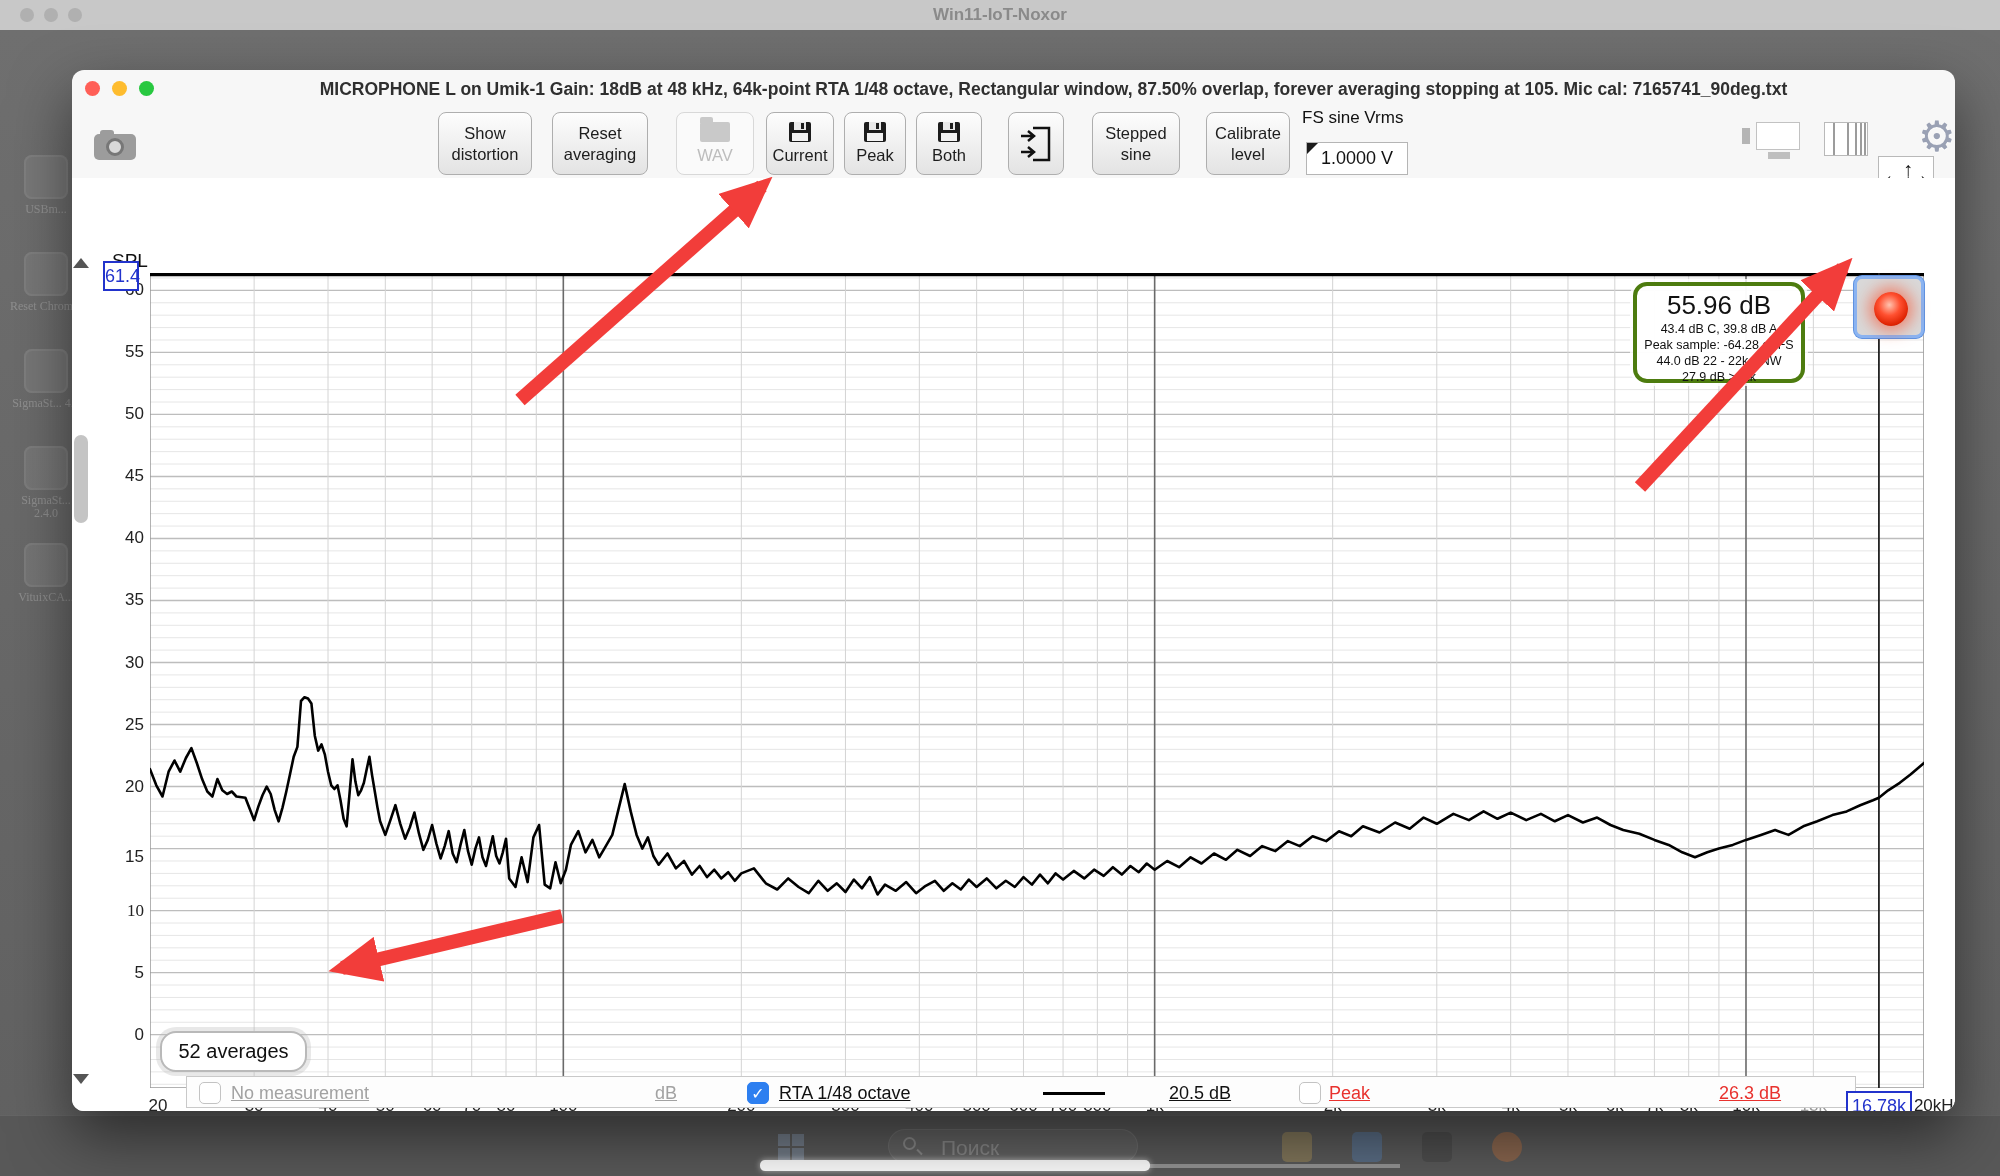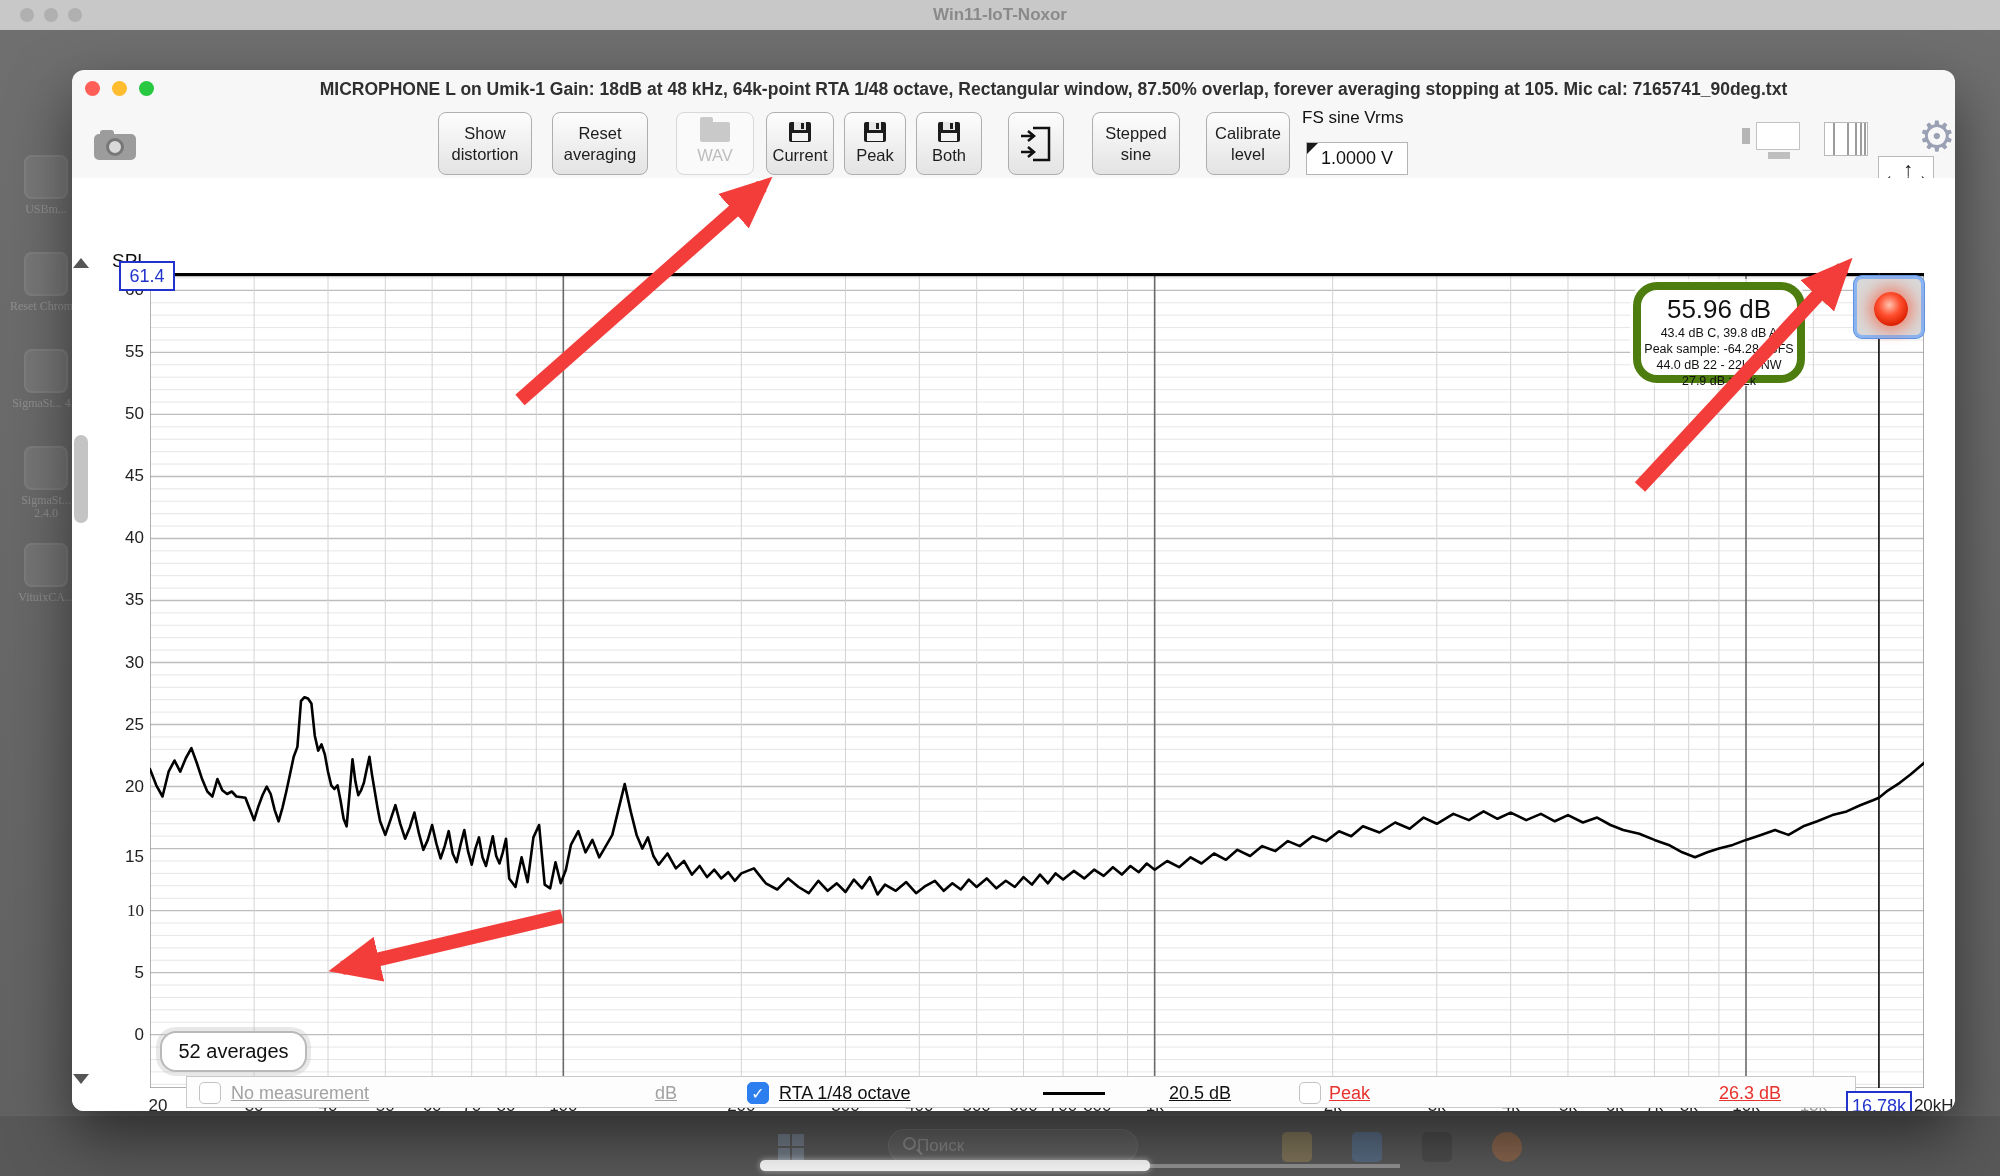--- a/index.html
+++ b/index.html
@@ -18,21 +18,21 @@
   .desk-icon .lbl { font-size:12px; color:#d6d6d6; line-height:1.1;font-family:Liberation Serif, serif; }
 
   
   #taskbar { position:absolute; left:0; bottom:0; width:2000px; height:61px; background:#585858; border-top:1px solid rgba(255,255,255,0.08); }
   #taskbar .tb-inner { opacity:0.35; }
   #win-logo { position:absolute; left:778px; top:18px; width:26px; height:26px; display:grid; grid-template-columns:12px 12px; grid-template-rows:12px 12px; gap:2px; }
   #win-logo div { background:#9fb6d8; }
   #search-pill { position:absolute; left:888px; top:13px; width:250px; height:34px; border-radius:17px; background:rgba(255,255,255,0.14); border:1px solid rgba(255,255,255,0.22); }
   #search-pill .mag { position:absolute; left:14px; top:7px; width:13px; height:13px; border:2px solid #d8d8d8; border-radius:50%; }
   #search-pill .mag:after { content:""; position:absolute; left:11px; top:12px; width:7px; height:2px; background:#d8d8d8; transform:rotate(45deg); }
-  #search-pill .txt { position:absolute; left:28px; top:6px; font-size:17px; color:#d8d8d8; }
+  #search-pill .txt { position:absolute; left:52px; top:6px; font-size:21px; color:#d8d8d8; }
   .tb-app { position:absolute; top:16px; width:30px; height:30px; border-radius:5px; }
   #white-bar { position:absolute; left:760px; bottom:5px; width:390px; height:11px; border-radius:5px; background:#fbfbfb; box-shadow:0 0 6px rgba(255,255,255,0.6); }
   #white-line { position:absolute; left:1140px; bottom:8px; width:260px; height:4px; background:rgba(255,255,255,0.35); }
 
   
   #app { position:absolute; left:72px; top:70px; width:1883px; height:1041px; background:#f7f7f7; border-radius:12px; box-shadow:0 25px 60px rgba(0,0,0,0.5); overflow:hidden;padding-left:16px; }
   #titlebar { position:absolute; left:0; top:0; width:100%; height:38px; }
   .tl { position:absolute; top:11px; width:15px; height:15px; border-radius:50%; }
   #tl-close { left:13px; background:#ff5f57; } #tl-min { left:40px; background:#febc2e; } #tl-zoom { left:67px; background:#28c840; }
   #win-title { position:absolute; left:120px; right:40px; top:9px; text-align:center; font-weight:bold; font-size:17.5px; color:#2f2f2f; white-space:nowrap; overflow:hidden; }
@@ -70,23 +70,23 @@
   #gear-icon { font-size:42px; color:#9aa1b4; line-height:1; text-shadow:0 1px 1px #fff; }
 
   
   #chart-zone { position:absolute; left:0; top:108px; width:1883px; height:933px; background:#fff; }
   #plot-svg { position:absolute; left:78px; top:95px; }  
   .ylab { position:absolute; width:40px; text-align:right; font-size:17px; color:#222; }
   .xlab { position:absolute; font-size:17px; color:#222; transform:translateX(-50%); white-space:nowrap; }
   .xlab.muted { color:#9a9a9a; }
   #spl-label { position:absolute; left:40px; top:72px; font-size:19px; color:#111; }
   .cursor-box { position:absolute; border:2px solid #2233cc; background:#fff; color:#2233cc; font-size:18px; text-align:center; line-height:26px; z-index:5; }
-  #cursor-spl-box { left:47px; top:83px; width:56px; height:30px; }
+  #cursor-spl-box { left:31px; top:83px; width:36px; height:30px;text-align:right; }
   #cursor-freq-box { left:1774px; top:913px; width:66px; height:30px; }
-  #info-box { position:absolute; left:1561px; top:104px; width:172px; height:101px; background:rgba(255,255,255,0.97); border:8px solid #4d7c0f; border-radius:24px; box-shadow:0 0 0 3px rgba(255,255,255,0.8); text-align:center; padding-top:4px; z-index:4; }
+  #info-box { position:absolute; left:1561px; top:104px; width:172px; height:101px; background:rgba(255,255,255,0.97); border:4px solid #4d7c0f; border-radius:14px; box-shadow:0 0 0 3px rgba(255,255,255,0.8); text-align:center; padding-top:4px; z-index:4; }
   #info-box .big { font-size:26px; color:#111; }
   #info-box .sm { font-size:12.5px; color:#111; line-height:1.28; }
   #record-btn { position:absolute; left:1782px; top:98px; width:70px; height:62px; background:#d9d9d9; border:3px solid #8ab4f2; border-radius:8px; box-shadow:0 0 0 1px #5f92e0; z-index:4; }
   #record-orb { position:absolute; left:17px; top:13px; width:34px; height:34px; border-radius:50%;
     background:radial-gradient(circle at 45% 38%, #ffc4b0 0%, #ff5030 38%, #dd2100 72%, #b51a00 100%);
     box-shadow:0 0 16px 5px rgba(255,60,20,0.55); }
   #avg-pill { position:absolute; left:88px; top:853px; width:147px; height:41px; background:#fff; border:2px solid #b9b9b9; border-radius:16px; box-shadow:0 0 0 4px rgba(190,190,190,0.35); font-size:20px; color:#111; text-align:center; line-height:37px; z-index:4; }
   .axis-tri { position:absolute; width:0; height:0; }
   #tri-up { left:1px; top:80px; border-left:8px solid transparent; border-right:8px solid transparent; border-bottom:10px solid #555; }
   #tri-down { left:1px; top:896px; border-left:8px solid transparent; border-right:8px solid transparent; border-top:10px solid #555; }

